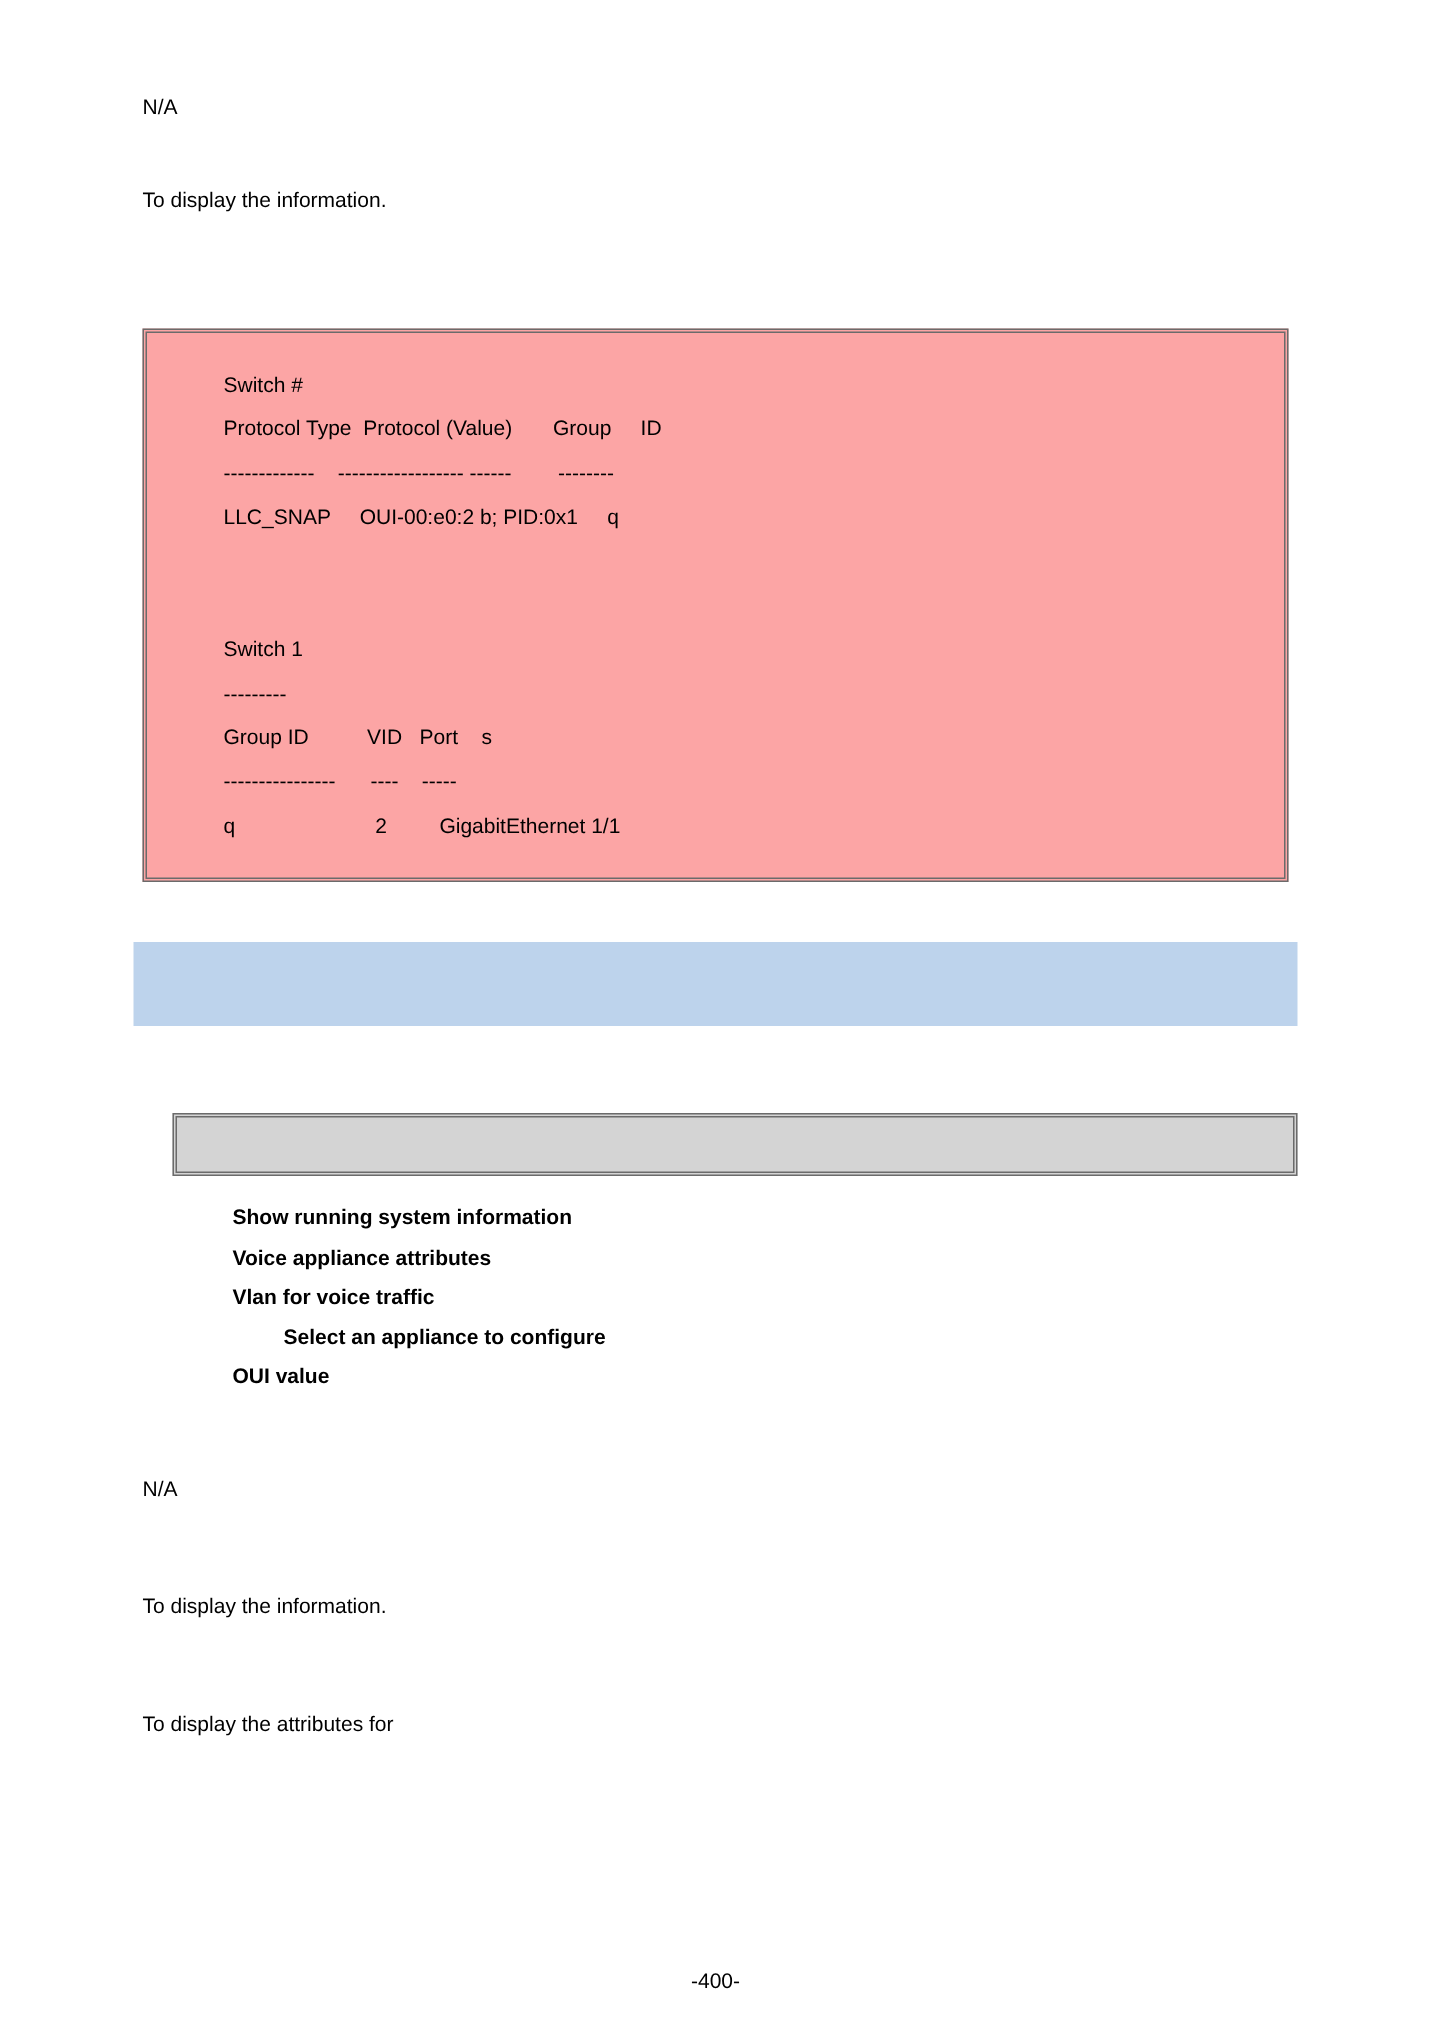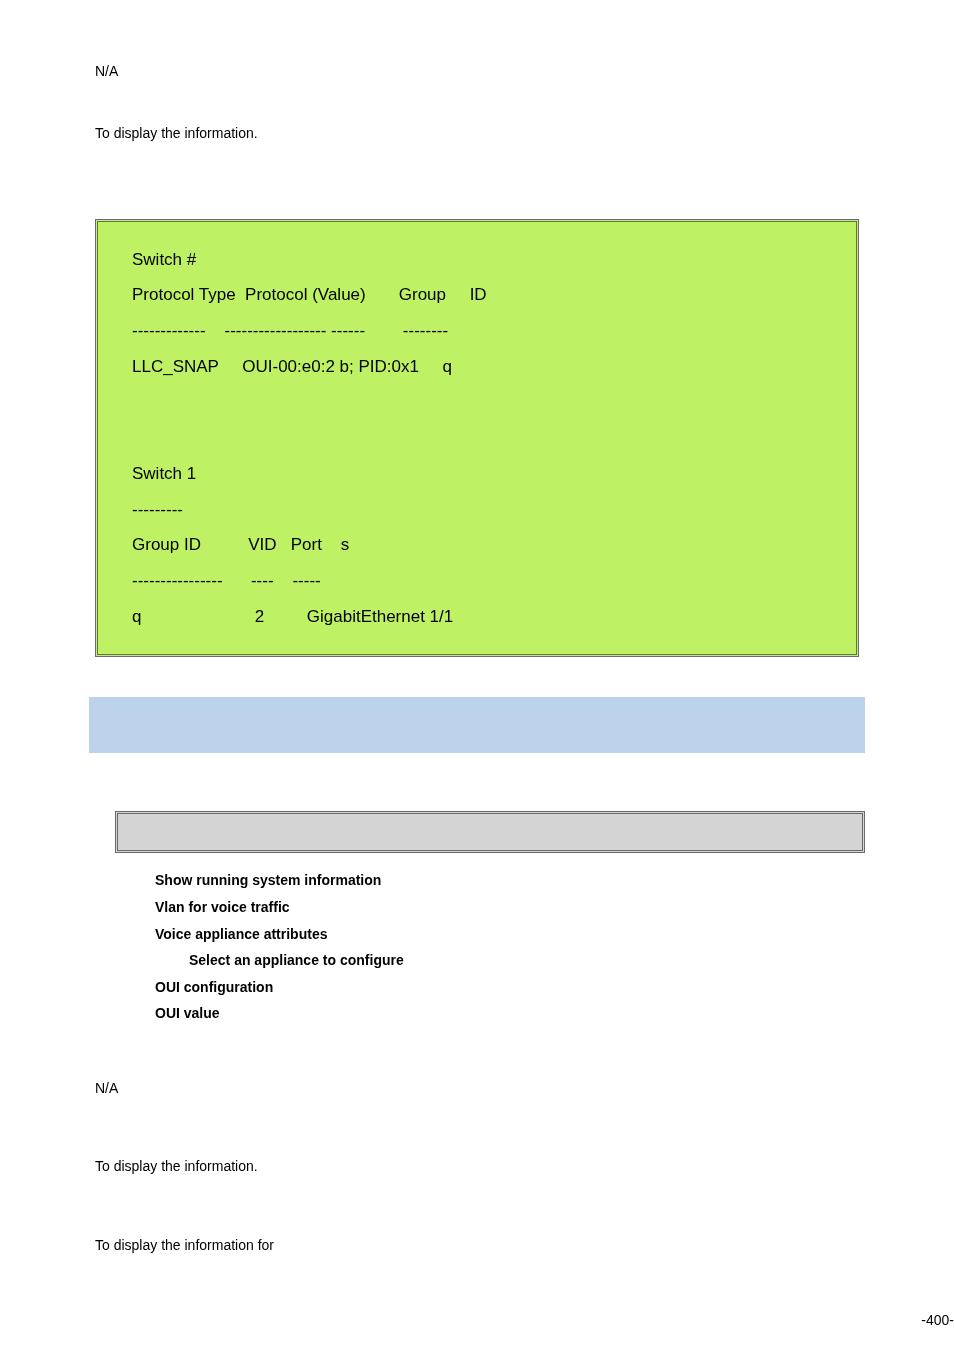--- a/index.html
+++ b/index.html
@@ -20,24 +20,24 @@
     font-size: 14px;
     line-height: 1.6;
     margin-bottom: 6px;
   }
   .spacer-sm { height: 18px; }
   .spacer-md { height: 34px; }
   .spacer-lg { height: 50px; }
 
   .code-block {
     border: 3px double #6b6b6b;
-    background: #bef264;
-    padding: 20px 34px;
+    background: #fca5a5;
+    padding: 20px 51px;
     font-family: Arial, Helvetica, sans-serif;
-    font-size: 17px;
+    font-size: 14px;
     line-height: 2.1;
     white-space: pre;
     overflow: hidden;
   }
   .blue-band {
     background: #bdd3ec;
     height: 56px;
     margin-top: 40px;
     margin-bottom: 40px;
     margin-left: -6px;
@@ -57,21 +57,21 @@
   .help-row {
     font-size: 14px;
     line-height: 1.9;
     font-weight: bold;
   }
   .help-row .indent {
     display: inline-block;
     width: 34px;
   }
   .page-number {
-    text-align: right;
+    text-align: center;
     font-size: 14px;
     position: absolute;
     bottom: 22px;
     left: 0;
     right: 0;
   }
 </style>
 </head>
 <body>
 
@@ -108,30 +108,27 @@
 
   <div class="spacer-sm"></div>
 
   <div class="grey-title-bar"></div>
 
   <div class="help-list">
     <div class="help-row">
       <span>Show running system information</span>
     </div>
     <div class="help-row">
+      <span>Voice appliance attributes</span>
+    </div>
+    <div class="help-row">
       <span>Vlan for voice traffic</span>
     </div>
     <div class="help-row">
-      <span>Voice appliance attributes</span>
-    </div>
-    <div class="help-row">
       <span class="indent"></span><span>Select an appliance to configure</span>
-    </div>
-    <div class="help-row">
-      <span>OUI configuration</span>
     </div>
     <div class="help-row">
       <span> OUI value</span>
     </div>
   </div>
 
   <div class="spacer-lg"></div>
 
   <div class="line">
     <span>N/A</span>
@@ -139,20 +136,20 @@
 
   <div class="spacer-lg"></div>
 
   <div class="line">
     <span>To display the </span><span> information.</span>
   </div>
 
   <div class="spacer-lg"></div>
 
   <div class="line">
-    <span>To display the </span><span> information for</span>
+    <span>To display the </span><span> attributes for</span>
   </div>
 
   <div class="page-number">
     <span>-400-</span>
   </div>
 
 </div>
 
 </body></html>

